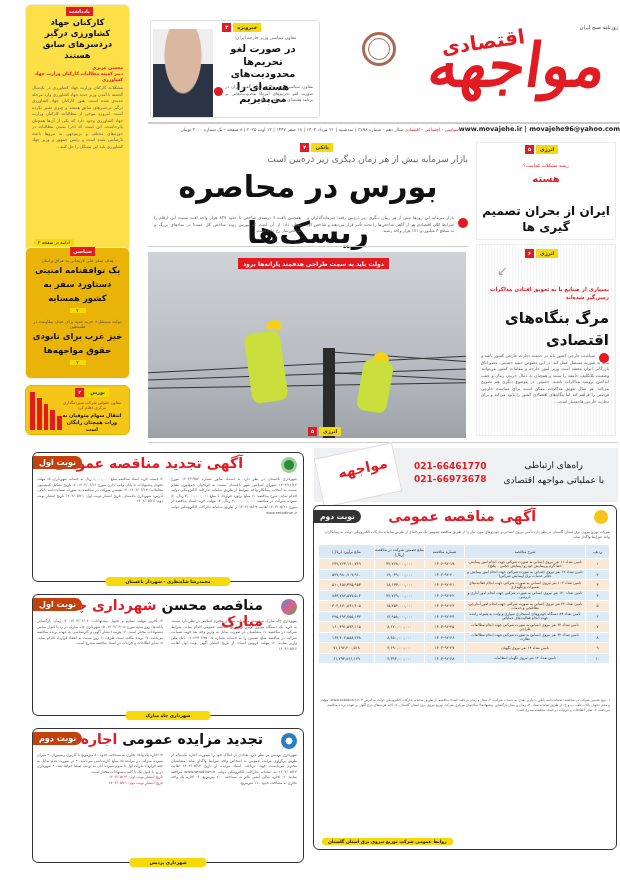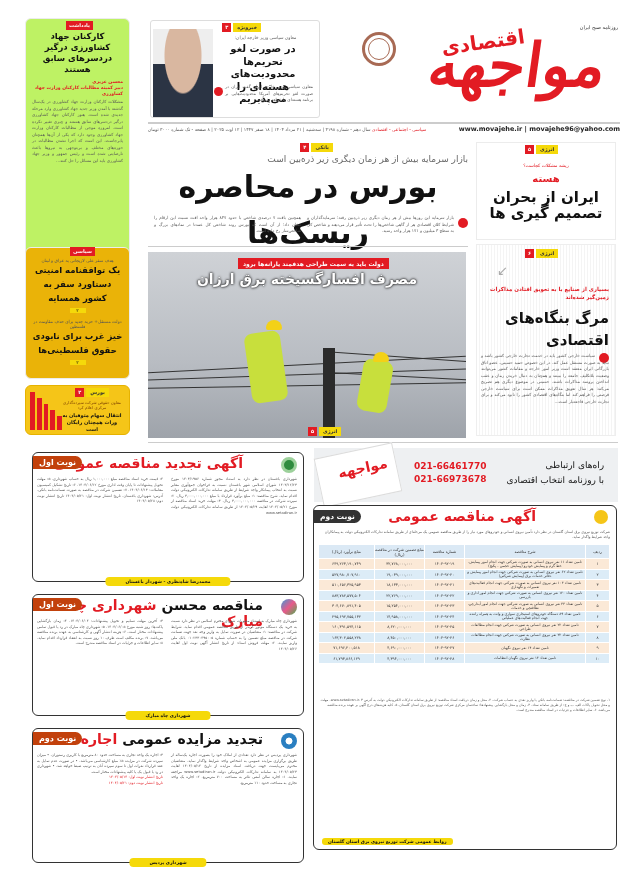--- a/index.html
+++ b/index.html
@@ -12,34 +12,34 @@
 .tiny{font-size:4.2px;line-height:6.5px;color:#555;text-align:justify}
 .red{color:#e21b23}
 
 #masthead{left:330px;top:18px;width:290px;height:100px}
 #logo-main{position:absolute;right:14px;top:12px;font-family:"DejaVu Serif",serif;font-size:60px;font-weight:bold;color:#e21b23;line-height:70px;letter-spacing:-3px;transform:skewX(-8deg)}
 #logo-sub{position:absolute;right:95px;top:12px;font-size:20px;font-weight:bold;color:#e21b23;transform:rotate(-8deg)}
 #logo-tag{position:absolute;right:2px;top:6px;font-size:5px;color:#333}
 #seal{position:absolute;left:32px;top:14px;width:34px;height:34px;border-radius:50%;border:3px solid #a86a54;background:#fff;display:flex;align-items:center;justify-content:center}
 #seal span{width:22px;height:22px;border-radius:50%;border:1px solid #a86a54}
 
-#infobar{left:148px;top:122px;width:472px;height:12px;border-top:2px solid #ccc;display:flex;justify-content:space-between;align-items:center;font-size:4.5px;color:#555}
+#infobar{left:148px;top:122px;width:472px;height:12px;border-top:2px solid #ccc;display:flex;align-items:center;font-size:4.5px;color:#555}
 #infobar .site{font-size:6.5px;font-weight:bold;color:#222;direction:ltr}
 #infobar .sec{color:#e21b23}
 
 #interview{left:150px;top:20px;width:170px;height:98px;border:1px solid #ddd;border-radius:3px;background:#fff}
 #interview .photo{position:absolute;left:2px;bottom:0;width:60px;height:88px;background:radial-gradient(ellipse at 50% 30%,#d9b7a0 0 18px,transparent 19px),linear-gradient(#eee 0 40%,#2b3444 40% 100%)}
 #interview .tag{position:absolute;right:58px;top:2px}
 #interview .kicker{position:absolute;right:6px;top:14px;font-size:4.5px;color:#666;width:95px;text-align:center}
 #interview .title{position:absolute;right:6px;top:22px;width:100px;text-align:center;font-size:10px;font-weight:bold;line-height:12.5px}
 #interview .lead{position:absolute;right:6px;top:63px;width:88px}
 #interview .dot{position:absolute;right:96px;top:66px;width:9px;height:9px;border-radius:50%;background:#e21b23}
 
 .lbox{position:absolute;left:25px;width:105px;border:1px solid #ececec;border-radius:6px;background:#f7f7f7}
-#lbox1{top:18px;height:249px;background:#bef264}
+#lbox1{top:4px;height:249px;background:#fde047}
 #lbox1 .tag{position:absolute;left:40px;top:2px}
 #lbox1 .title{margin:12px 6px 0;text-align:center;font-size:8.5px;font-weight:bold;line-height:11px}
 #lbox1 .author{margin:4px 6px 0;font-size:4.5px;line-height:6px;color:#e21b23;font-weight:bold}
 #lbox1 .body{margin:2px 6px 0}
 #lbox1 .more{position:absolute;left:8px;bottom:6px;background:#f5d90a;font-size:4.5px;padding:1px 4px;border-radius:2px}
 #lbox2{top:247px;height:132px;background:#eab308}
 #lbox2 .tag{position:absolute;left:44px;top:-1px}
 .sub-k{font-size:4.3px;color:#555;text-align:center;margin-top:6px}
 .sub-t{font-size:8.5px;font-weight:bold;text-align:center;line-height:14px}
 .pagenum{display:block;width:16px;margin:3px auto 0;background:#f5d90a;text-align:center;font-size:4.5px}
@@ -63,35 +63,35 @@
 #photo .wire{position:absolute;left:0;width:100%;height:1px;background:#333}
 #photo .pole{position:absolute;left:175px;top:96px;width:12px;height:95px;background:#2b2b2b}
 .worker{position:absolute;width:36px;height:70px;background:#c8df3c;border-radius:8px}
 .helmet{position:absolute;width:16px;height:10px;background:#f3d117;border-radius:8px 8px 2px 2px}
 #photo .tag{position:absolute;left:160px;bottom:2px}
 
 #rbox1{left:476px;top:142px;width:140px;height:98px;border:1px solid #ececec;background:#fff}
 #rbox1 .tag{position:absolute;left:48px;top:2px}
 #rbox1 .kick{position:absolute;width:100%;top:20px;text-align:center;font-size:4.5px;color:#e21b23}
 #rbox1 .red-t{position:absolute;width:100%;top:30px;text-align:center;font-size:10px;font-weight:bold;color:#e21b23}
-#rbox1 .title{position:absolute;width:100%;top:46px;text-align:center;font-size:15px;font-weight:bold;line-height:16px}
+#rbox1 .title{position:absolute;width:100%;top:60px;text-align:center;font-size:12px;font-weight:bold;line-height:16px}
 #rbox2{left:476px;top:244px;width:140px;height:192px;background:repeating-linear-gradient(90deg,#fff 0 2px,#f4f4f4 2px 3px);border:1px solid #eee}
 #rbox2 .tag{position:absolute;left:48px;top:4px}
 #rbox2 .arrow{position:absolute;left:20px;top:18px;font-size:13px;color:#aaa}
 #rbox2 .kick{position:absolute;right:6px;top:40px;width:128px;font-size:5.5px;color:#e21b23;font-weight:bold;line-height:8px}
 #rbox2 .title{position:absolute;right:6px;top:62px;width:128px;font-size:15px;font-weight:900;line-height:22px}
 #rbox2 .body{position:absolute;right:6px;top:108px;width:128px}
 #rbox2 .dot{position:absolute;right:6px;top:108px;width:10px;height:10px;border-radius:50%;background:#e21b23}
 .divider{position:absolute;height:1px;background:#ccc}
 
 #contact{left:314px;top:448px;width:304px;height:54px;background:#eef0f2}
 #contact .paper{position:absolute;left:4px;top:2px;width:80px;height:50px;background:#fff;transform:rotate(-12deg);border:1px solid #ddd}
 #contact .paper b{position:absolute;left:20px;top:10px;font-size:14px;color:#e21b23}
 #contact .phones{position:absolute;left:100px;top:12px;font-size:9px;color:#e21b23;font-weight:bold;direction:ltr;line-height:13px}
-#contact .label{position:absolute;right:14px;top:10px;font-size:9px;font-family:"DejaVu Serif",serif;line-height:15px;}
+#contact .label{position:absolute;right:14px;top:10px;font-size:9px;font-family:"DejaVu Serif",serif;line-height:15px;text-align:center}
 
 #tender{left:313px;top:505px;width:304px;height:345px;border:1.5px solid #333;border-radius:6px;background:#fff}
 #tender .logo{position:absolute;right:8px;top:4px;width:14px;height:14px;border-radius:50%;background:#f5c518}
 #tender .ttl{position:absolute;right:80px;top:2px;font-size:14px;font-weight:900;color:#e21b23}
 #tender .round{position:absolute;left:0;top:4px;background:#333;color:#fff;font-size:7.5px;font-weight:bold;padding:2px 6px;border-radius:0 8px 8px 0}
 #tender .intro{position:absolute;right:6px;top:24px;width:292px;font-size:3.6px;line-height:5.2px;color:#555}
 table.tt{position:absolute;right:6px;top:38px;width:292px;border-collapse:collapse;font-size:3.9px;color:#333}
 table.tt th{background:#dbe9f5;font-weight:normal;height:14px;border:1px solid #fff}
 table.tt td{border:1px solid #fff;height:10.5px;text-align:center;padding:0 2px}
 table.tt tr:nth-child(odd) td{background:#fbe9d7}
@@ -160,21 +160,21 @@
   <div class="tag">
       <span class="n">سیاسی</span>
     </div>
   <div style="padding:4px 6px 0">
     <div class="sub-k">هدف سفر علی لاریجانی به عراق و لبنان</div>
     <div class="sub-t">یک توافقنامه امنیتی دستاورد سفر به کشور همسایه</div>
     <span class="pagenum">۲</span>
   </div>
   <div style="padding:0 6px">
     <div class="sub-k">دولت مستقل+ حربه جدید برای حذف مقاومت در فلسطین</div>
-    <div class="sub-t">خیز غرب برای نابودی حقوق فلسطینی‌ها</div>
+    <div class="sub-t">خیز غرب برای نابودی حقوق مواجهه‌ها</div>
     <span class="pagenum">۲</span>
   </div>
 </div>
 
 <div id="lbox3" class="lbox">
   <div class="chart">
     <i style="height:14px"></i>
       <i style="height:20px"></i>
       <i style="height:26px"></i>
       <i style="height:32px"></i>
@@ -208,21 +208,20 @@
   <div class="wire" style="top:122px;transform:rotate(-2deg)"></div>
   <div class="wire" style="top:133px;transform:rotate(-1deg)"></div>
   <div class="wire" style="top:110px;left:175px;transform:rotate(4deg)"></div>
   <div class="wire" style="top:128px;left:175px;transform:rotate(3deg)"></div>
   <div class="pole"></div>
   <div class="worker" style="left:100px;top:80px;transform:rotate(-8deg)"></div>
   <div class="helmet" style="left:118px;top:68px"></div>
   <div class="worker" style="left:212px;top:108px;width:30px;height:52px;transform:rotate(10deg)"></div>
   <div class="helmet" style="left:225px;top:100px"></div>
   <div class="kicker">دولت باید به سمت طراحی هدفمند یارانه‌ها برود</div>
-  <div class="title">مصرف افسارگسیخته برق ارزان</div>
   <div class="tag">
       <span class="t">انرژی</span>
       <span class="n">۵</span>
     </div>
 </div>
 
 <div id="rbox1" class="abs">
   <div class="tag">
       <span class="t">انرژی</span>
       <span class="n">۵</span>
@@ -249,21 +248,21 @@
 <div id="contact" class="abs">
   <div class="paper">
       <b>مواجهه</b>
     </div>
   <div class="phones">
     <div>021-66461770</div>
     <div>021-66973678</div>
   </div>
   <div class="label">
     <div>راه‌های ارتباطی</div>
-    <div>با روزنامه انتخاب اقتصادی</div>
+    <div>با عملیاتی مواجهه اقتصادی</div>
   </div>
 </div>
 
 <div id="tender" class="abs">
   <div class="logo"></div>
   <div class="ttl">آگهی مناقصه عمومی</div>
   <div class="round">نوبت دوم</div>
   <div class="intro">شرکت توزیع نیروی برق استان گلستان در نظر دارد تأمین نیروی انسانی و خودروهای مورد نیاز را از طریق مناقصه عمومی یک مرحله‌ای از طریق سامانه تدارکات الکترونیکی دولت به پیمانکاران واجد شرایط واگذار نماید.</div>
   <table class="tt">
     <thead>

